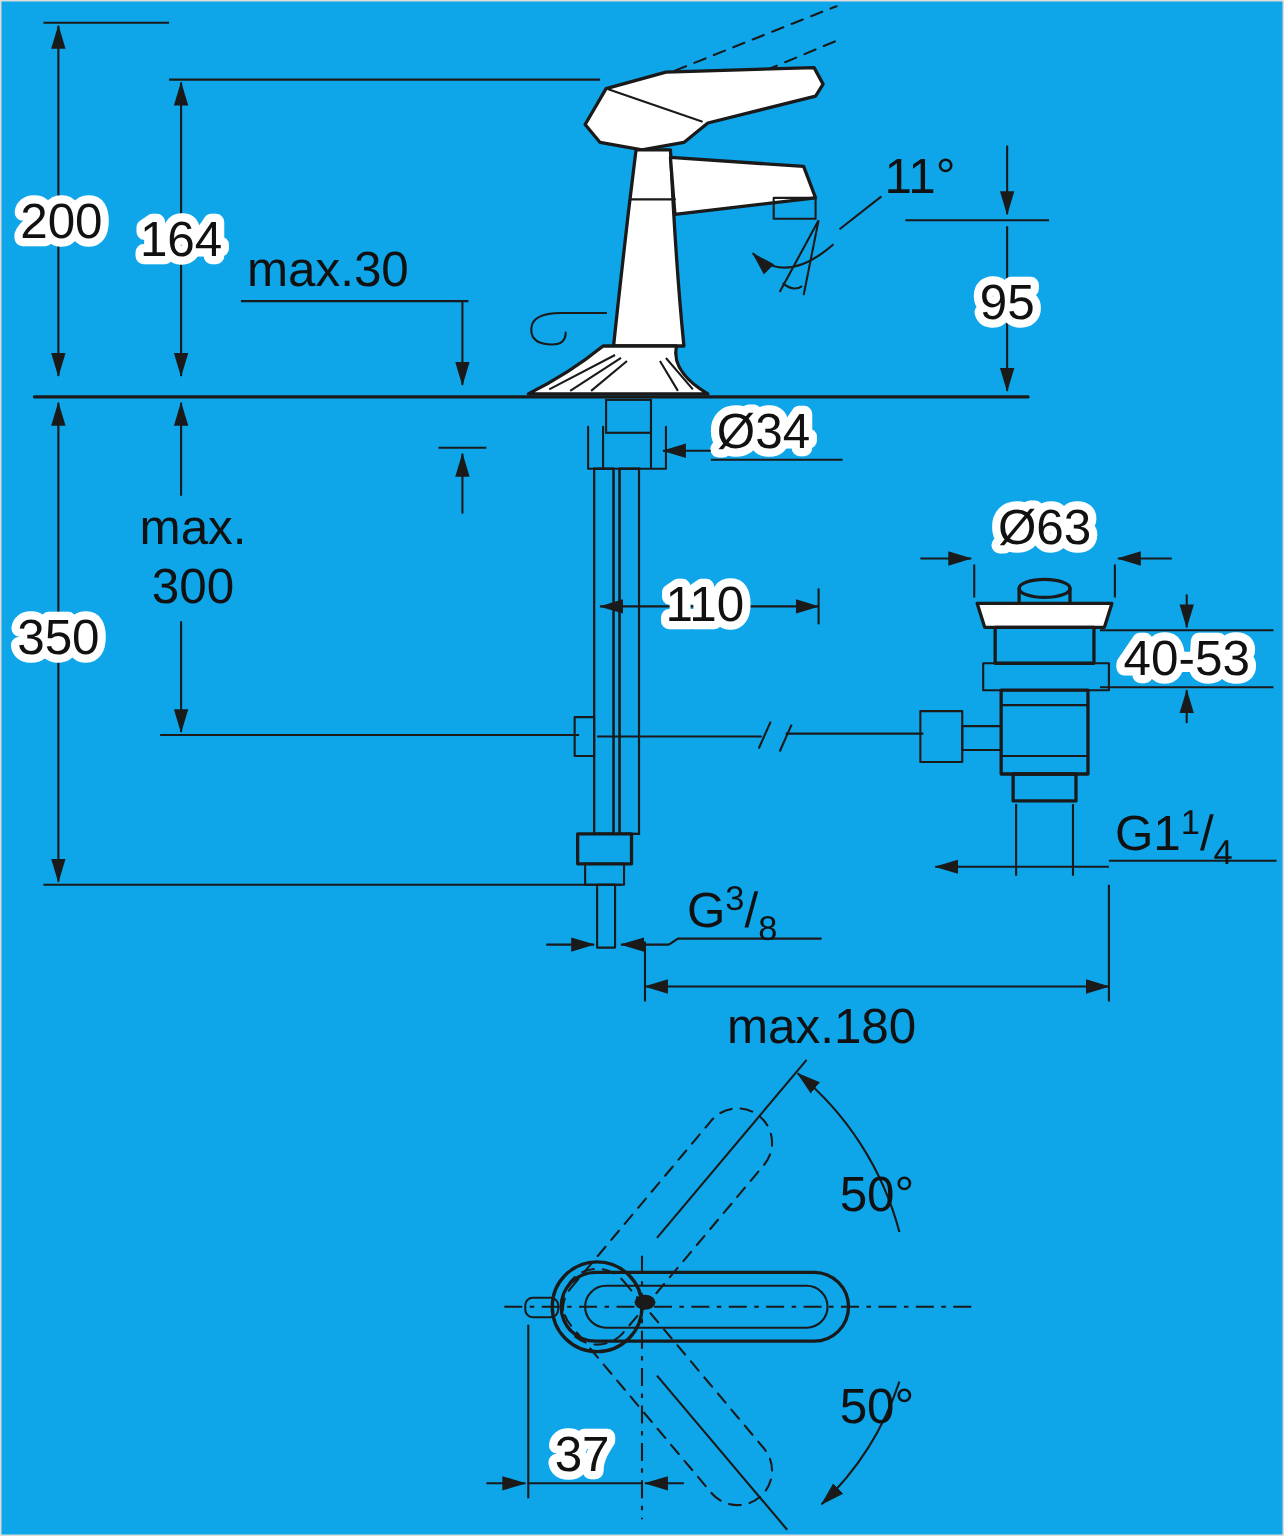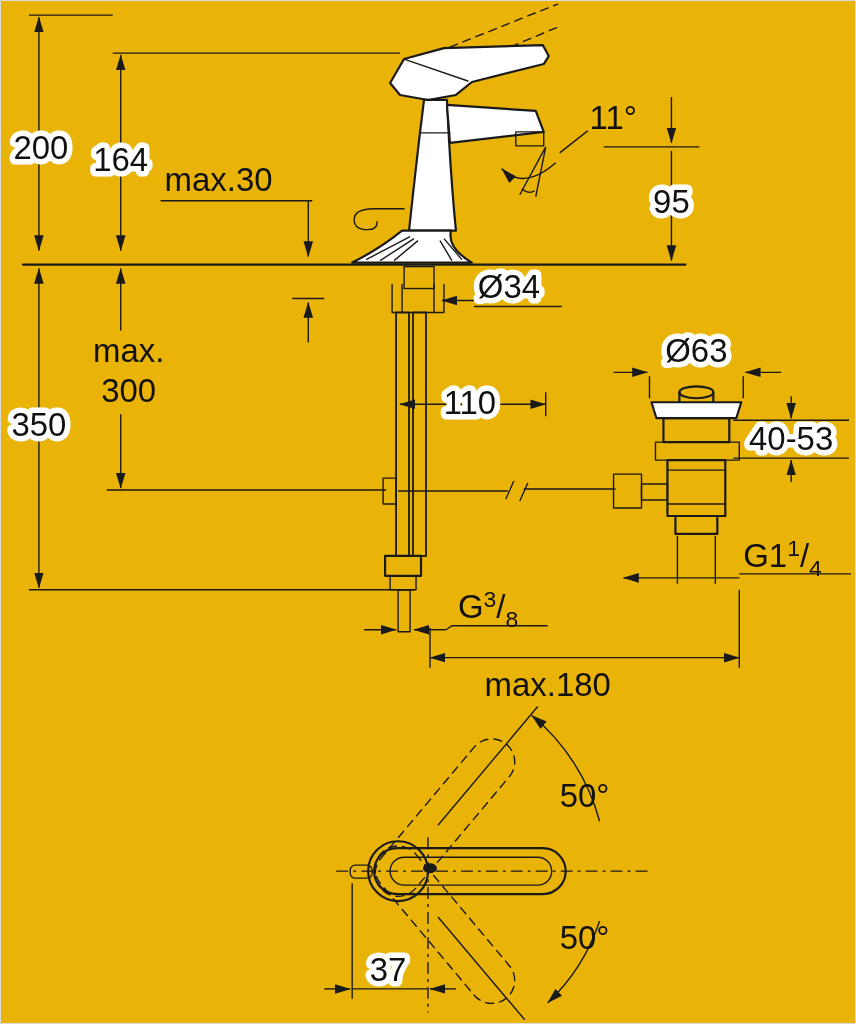--- a/index.html
+++ b/index.html
@@ -1,17 +1,17 @@
 <!DOCTYPE html>
 <html><head>
 <meta charset="utf-8">
 <style>
   html,body{margin:0;padding:0;background:#fff;}
   body{font-family:"Liberation Sans","DejaVu Sans",sans-serif;}
-  .stage{position:relative;width:854px;height:1022px;border:1px solid #dcdcdc;background:#eab308;overflow:hidden;}
+  .stage{position:relative;width:854px;height:1022px;border:1px solid #dcdcdc;background:#0ea5e9;overflow:hidden;}
   svg{display:block;width:100%;height:100%;}
   .obj{stroke:#1a1a1a;stroke-width:2.2;fill:none;stroke-linejoin:round;stroke-linecap:round;}
   .objw{fill:#fff;}
   .thin{stroke-width:1.4;}
   .dim{stroke:#1a1a1a;stroke-width:1.4;fill:none;stroke-linecap:butt;}
   .dash{stroke-dasharray:8 6;}
   .dashdot{stroke-dasharray:12 5 3 5;}
   text.lbl{font-family:"Liberation Sans","DejaVu Sans",sans-serif;font-size:33px;fill:#111;}
   .halo{paint-order:stroke;stroke:#fff;stroke-width:11px;stroke-linejoin:round;}
   .sup,.sub{font-size:23px;}

